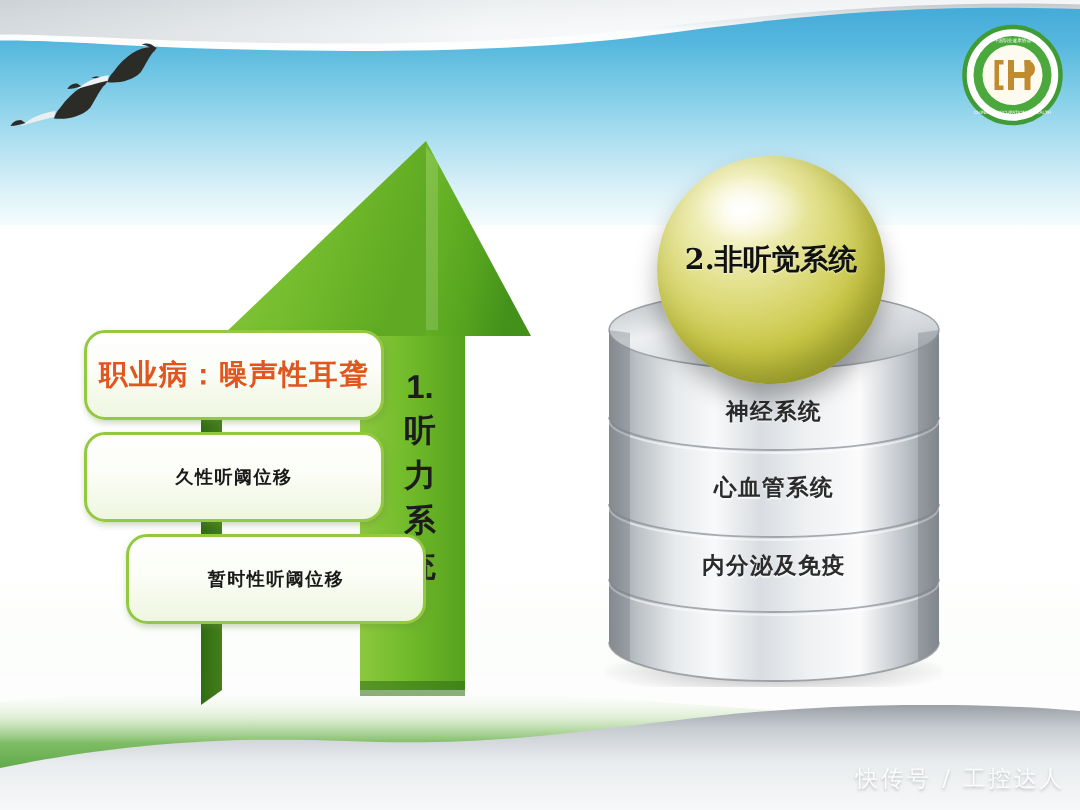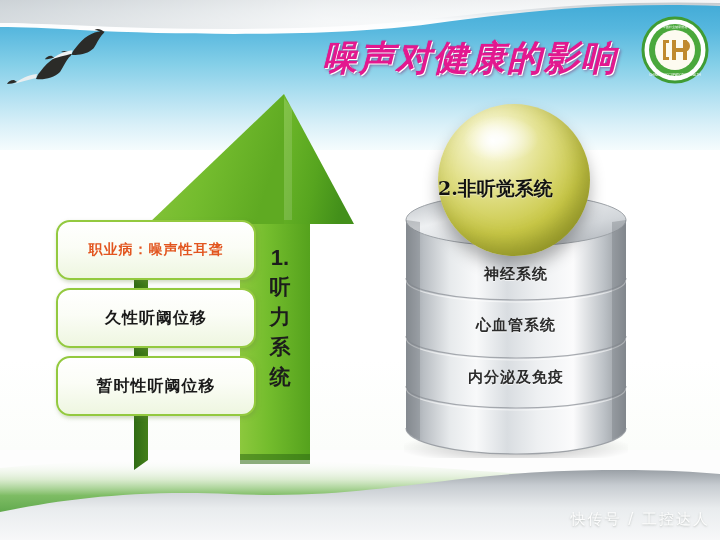--- a/index.html
+++ b/index.html
@@ -67,27 +67,27 @@
     position:absolute;left:56px;width:200px;height:60px;
     border:2px solid #93c93f;
     border-radius:14px;
     background:linear-gradient(to bottom,#ffffff 0%,#fbfdf6 45%,#eef6e0 100%);
     box-shadow:1px 2px 4px rgba(110,140,70,.35);
     display:flex;align-items:center;justify-content:center;
     box-sizing:border-box;
   }
   .box span{
     font-family:"DejaVu Serif","Liberation Serif",serif;
-    font-weight:bold;font-size:16px;letter-spacing:1px;
+    font-weight:bold;font-size:12px;letter-spacing:1px;
     white-space:nowrap;
   }
   #box0{top:220px;}
   #box1{top:288px;}
-  #box2{top:356px;}
-  #box0 span{color:#e2551f;font-size:14px;}
+  #box2{top:356px;margin-left:28px;}
+  #box0 span{color:#e2551f;font-size:19px;}
   #box1 span,#box2 span{color:#1a1a1a;}
 
   
   .arrow-label{
     position:absolute;left:263px;top:246px;width:34px;
     color:#1c1c1c;
     font-family:"DejaVu Serif","Liberation Serif",serif;
     font-weight:bold;
     text-align:center;
   }
@@ -118,26 +118,25 @@
     background:
       radial-gradient(circle at 36% 24%, #ffffff 0%, #f4f3c8 12%, #e2e08a 34%, #c9c847 62%, #a8aa2e 84%, #8e9126 100%);
     box-shadow:0 10px 16px rgba(0,0,0,.30), inset -8px -10px 22px rgba(90,95,20,.35);
   }
   .sphere-gloss{
     position:absolute;left:26px;top:12px;width:74px;height:46px;
     border-radius:50%;
     background:radial-gradient(ellipse at center, rgba(255,255,255,.88) 0%, rgba(255,255,255,0) 72%);
   }
   .sphere-label{
-    position:absolute;left:0;top:56px;width:152px;text-align:left;
+    position:absolute;left:0;top:56px;width:152px;text-align:center;
     font-family:"DejaVu Serif","Liberation Serif",serif;
     font-weight:bold;font-size:19px;color:#111;
     letter-spacing:0px;white-space:nowrap;
     text-shadow:0 1px 1px rgba(255,255,255,.55);
-    margin-top:16px;
   }
 
   
   .watermark{
     position:absolute;left:470px;top:502px;width:240px;height:34px;
     display:flex;align-items:center;justify-content:flex-end;
     color:rgba(255,255,255,.92);
     font-family:"DejaVu Sans","Liberation Sans",sans-serif;
     font-size:15px;letter-spacing:2px;white-space:nowrap;
     text-shadow:0 1px 2px rgba(100,110,100,.35);
@@ -201,21 +200,20 @@
       <path d="M64,31 C61,27 58,26 55,26 C58,24 62,25 65,28 Z"></path>
     </g>
     <g fill="#2b2b28" transform="translate(38,-20) scale(.92)">
       <path d="M34,46 C44,32 56,26 66,28 C60,34 58,40 54,46 C48,52 38,54 30,53 C31,50 32,48 34,46 Z"></path>
       <path d="M30,52 C22,54 14,56 8,58 C14,53 22,49 31,48 Z" fill="#eef2f4"></path>
       <path d="M8,54 C4,54 2,56 1,58 C4,58 8,57 11,56 Z" fill="#2b2b28"></path>
       <path d="M64,31 C61,27 58,26 55,26 C58,24 62,25 65,28 Z"></path>
     </g>
   </svg>
 
-  <div class="title">噪声对健康的影响</div>
 
   <svg class="logo" viewBox="0 0 68 68">
     <circle cx="34" cy="34" r="33" fill="#ffffff"></circle>
     <circle cx="34" cy="34" r="32" fill="none" stroke="#3f9c35" stroke-width="3"></circle>
     <circle cx="34" cy="34" r="26" fill="#4aa83c"></circle>
     <circle cx="34" cy="34" r="20" fill="#fdfbf0"></circle>
     <g fill="#c08a2e">
       <path d="M22,24 L28,24 L28,27 L25,27 L25,41 L28,41 L28,44 L22,44 Z"></path>
       <rect x="31" y="24" width="4" height="20"></rect>
       <rect x="42" y="24" width="4" height="20"></rect>

